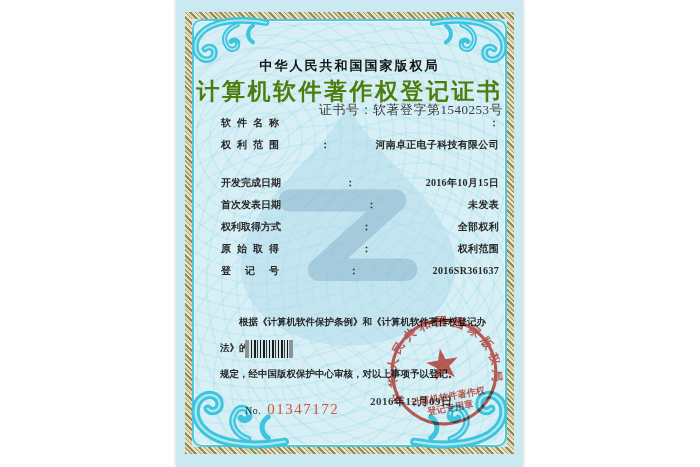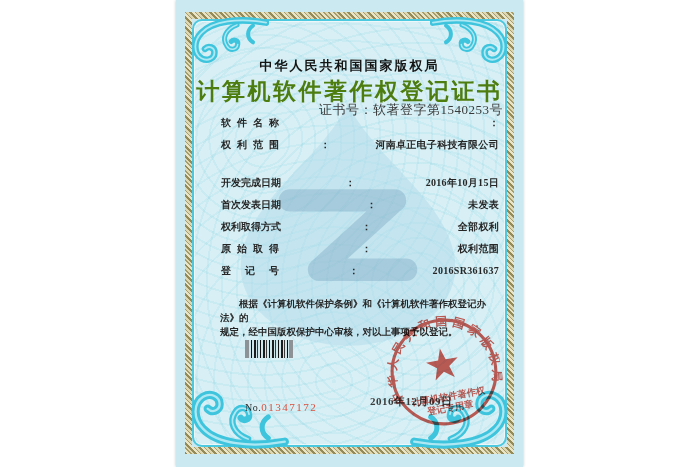--- a/index.html
+++ b/index.html
@@ -48,32 +48,32 @@
 
   .fields { position:absolute; left:45px; top:116px; width:278px; }
   .row { display:flex; align-items:flex-start; font-size:10px; font-weight:bold;
          line-height:13px; color:#262626; margin-bottom:9px;justify-content:space-between; }
   .row .lbl { width:58px; flex:none; text-align:justify; text-align-last:justify; white-space:pre; }
   .row .sep { flex:none; }
   .row .val { margin-left:4px; letter-spacing:.3px; }
   .row.gap { margin-top:25px; }
   .v2 { margin-top:1px; }
 
-  .statement { position:absolute; left:44px; top:297px; width:274px;
-               font-size:9.5px; line-height:14px; color:#262626; font-weight:bold; letter-spacing:0; }
+  .statement { position:absolute; left:44px; top:309px; width:274px;
+               font-size:9.5px; line-height:26px; color:#262626; font-weight:bold; letter-spacing:0; }
   .statement .l1 { text-indent:19px; }
 
   .barcode { position:absolute; left:69px; top:340px; width:48px; height:18px;
              background:
                linear-gradient(90deg,#8d9296 0 4px, rgba(0,0,0,0) 4px 44px, #8d9296 44px),
                repeating-linear-gradient(90deg,#1c1c1c 0 2px,#cfe6ec 2px 3px,#3a3a3a 3px 4px,#cfe6ec 4px 6px,#111 6px 7px,#cfe6ec 7px 9px); }
 
   .serial { position:absolute; left:69px; top:401px; font-size:10px; color:#2b2b2b;
             letter-spacing:.5px; }
-  .serial .num { color:#d9503e; font-size:11px; letter-spacing:1.5px; }
+  .serial .num { color:#d9503e; font-size:15px; letter-spacing:1.5px; margin-left:6px; }
 
   .issue-date { position:absolute; left:194px; top:394px; font-size:11px;
                 color:#3d3d3d; font-weight:bold; letter-spacing:.5px; z-index:2; }
 
   .stamp { position:absolute; left:211px; top:315px; width:114px; height:114px;
            z-index:3; transform:rotate(-10deg); mix-blend-mode:multiply; opacity:.9; }
 </style>
 </head>
 <body>
 

